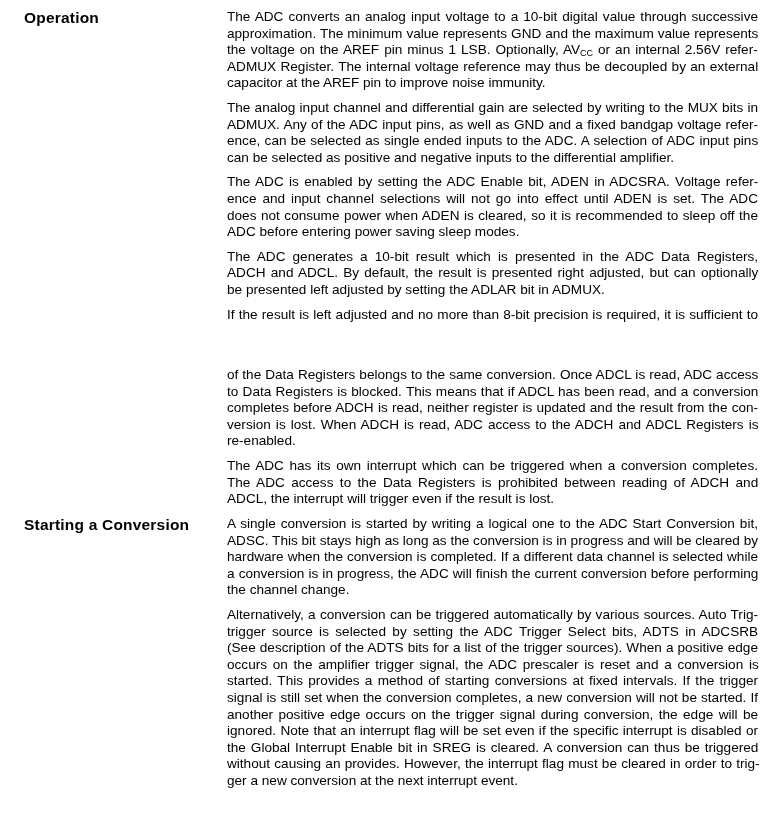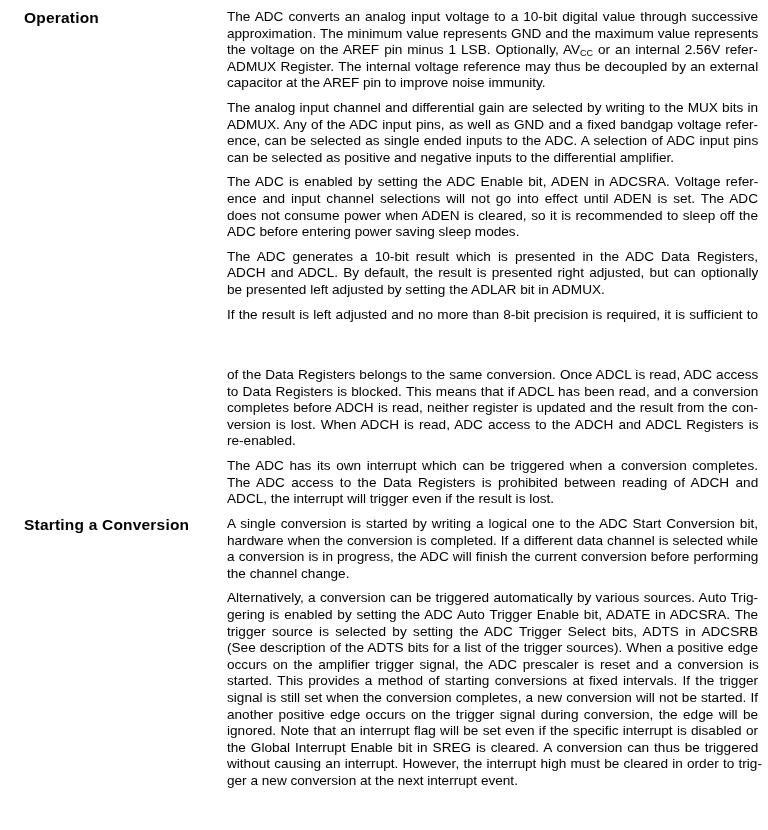--- a/index.html
+++ b/index.html
@@ -62,32 +62,32 @@
       <span class="line last">ADCL, the interrupt will trigger even if the result is lost.</span>
     </div>
   </div>
 </div>
 
 <div class="section" style="top:516px;">
   <div class="heading">Starting a Conversion</div>
   <div class="body">
     <div class="para">
       <span class="line" style="display: block; width: auto; word-spacing: 1.13333px;">A single conversion is started by writing a logical one to the ADC Start Conversion bit,</span>
+      <span class="line" style="display: block; width: auto;">ADSC. This bit stays high as long as the conversion is in progress and will be cleared by</span>
       <span class="line" style="display: block; width: auto; word-spacing: 0.153846px;">hardware when the conversion is completed. If a different data channel is selected while</span>
       <span class="line" style="display: block; width: auto; word-spacing: 0.307692px;">a conversion is in progress, the ADC will finish the current conversion before performing</span>
       <span class="line last">the channel change.</span>
     </div>
     <div class="para">
       <span class="line" style="display: block; width: auto; word-spacing: 0.454545px;">Alternatively, a conversion can be triggered automatically by various sources. Auto Trig-</span>
-      <span class="line" style="display: block; width: auto; word-spacing: 1px;">gering is enabled by setting the ADC Auto Trigger Enable bit, ADATE in ADCSRA. The</span>
       <span class="line" style="display: block; width: auto; word-spacing: 2.61538px;">trigger source is selected by setting the ADC Trigger Select bits, ADTS in ADCSRB</span>
       <span class="line" style="display: block; width: auto; word-spacing: 0.3125px;">(See description of the ADTS bits for a list of the trigger sources). When a positive edge</span>
       <span class="line" style="display: block; width: auto; word-spacing: 1.92857px;">occurs on the amplifier trigger signal, the ADC prescaler is reset and a conversion is</span>
       <span class="line" style="display: block; width: auto; word-spacing: 1.46154px;">started. This provides a method of starting conversions at fixed intervals. If the trigger</span>
       <span class="line" style="display: block; width: auto; word-spacing: 0.266667px;">signal is still set when the conversion completes, a new conversion will not be started. If</span>
       <span class="line" style="display: block; width: auto; word-spacing: 1.61538px;">another positive edge occurs on the trigger signal during conversion, the edge will be</span>
       <span class="line" style="display: block; width: auto; word-spacing: 0.5px;">ignored. Note that an interrupt flag will be set even if the specific interrupt is disabled or</span>
       <span class="line" style="display: block; width: auto; word-spacing: 1.14286px;">the Global Interrupt Enable bit in SREG is cleared. A conversion can thus be triggered</span>
-      <span class="line" style="display: block; width: auto; word-spacing: 0.428571px;">without causing an interrupt. However, the interrupt high must be cleared in order to trig-</span>
+      <span class="line" style="display: block; width: auto; word-spacing: 0.428571px;">without causing an provides. However, the interrupt flag must be cleared in order to trig-</span>
       <span class="line last">ger a new conversion at the next interrupt event.</span>
     </div>
   </div>
 </div>
 
 </body></html>

